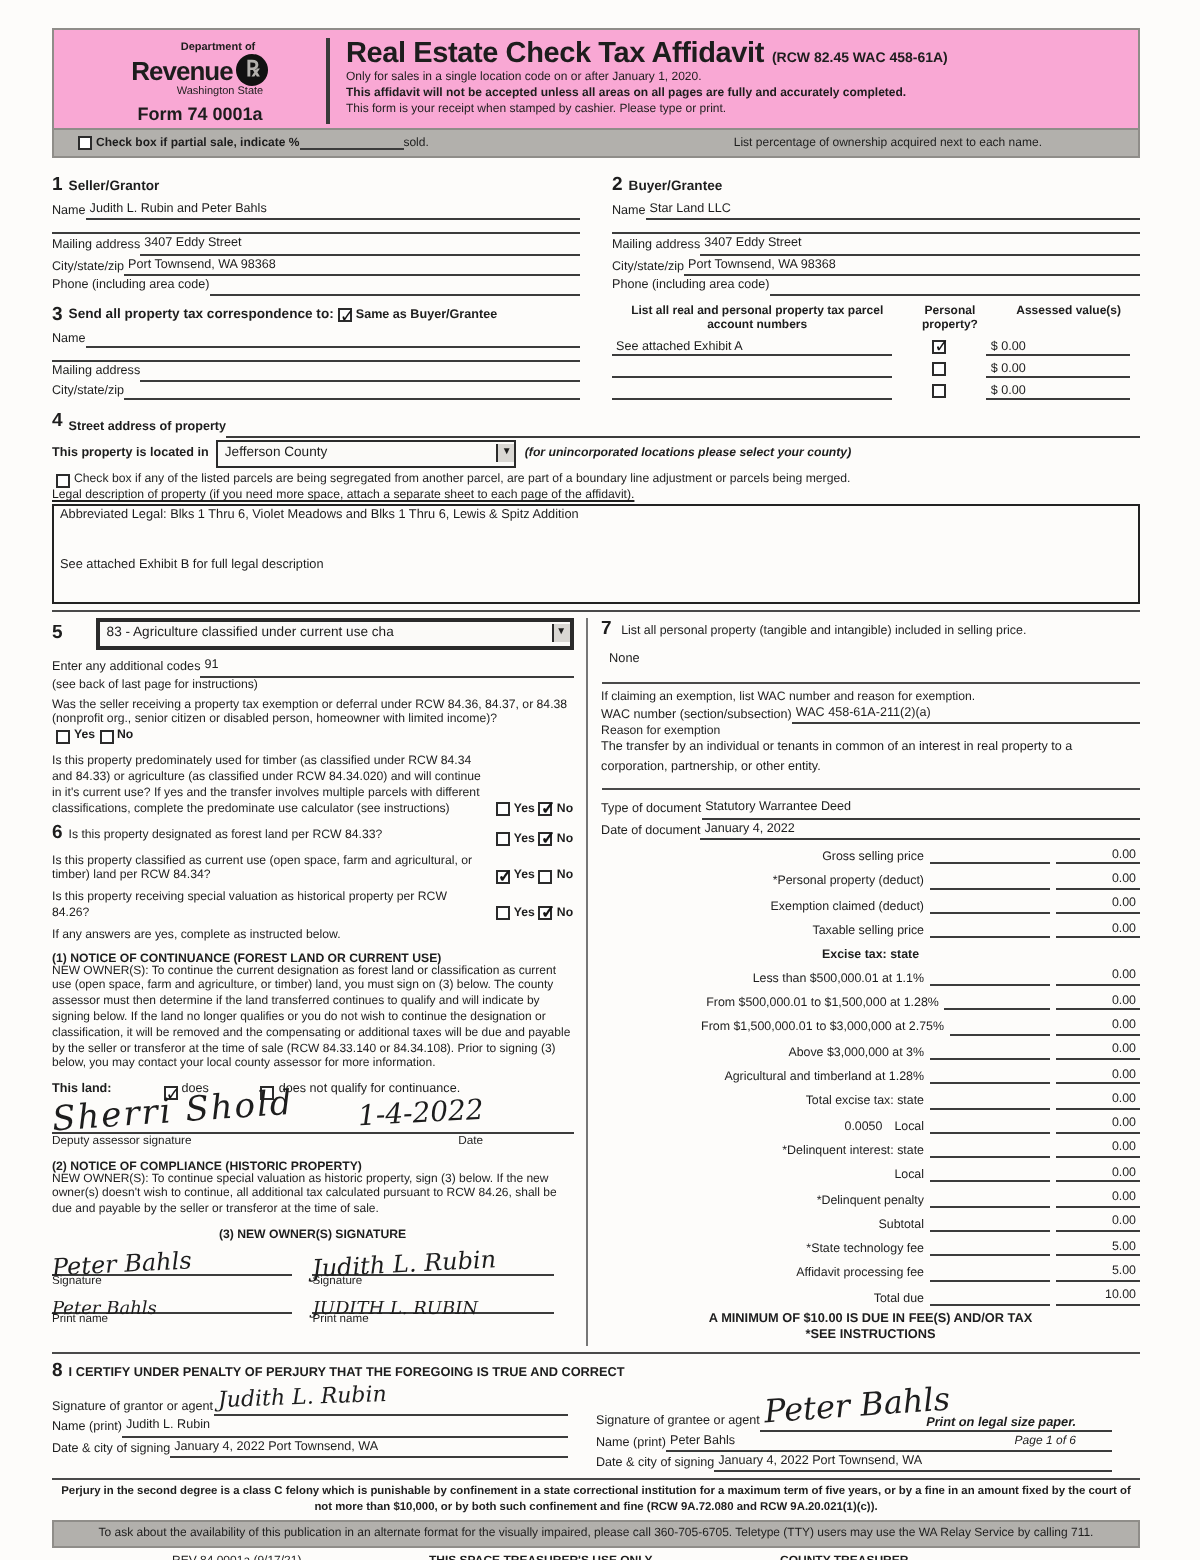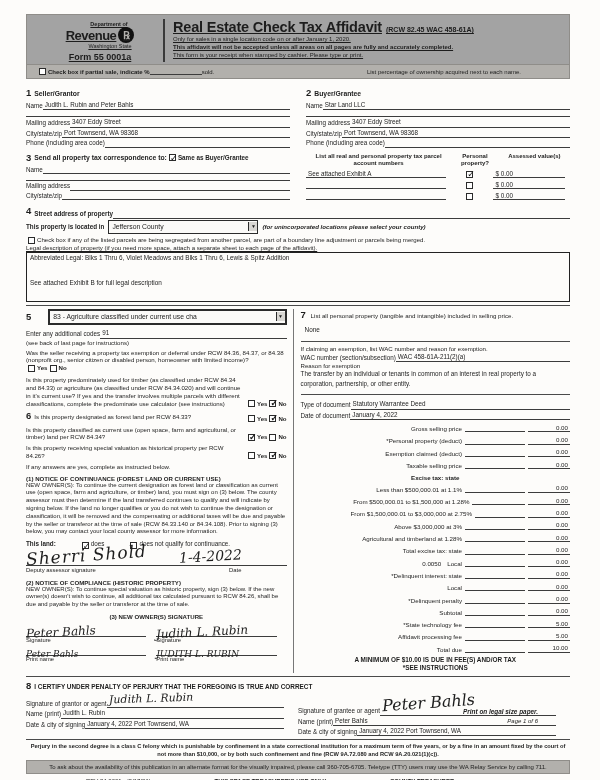--- a/index.html
+++ b/index.html
@@ -2,21 +2,21 @@
 <html><head>
 <meta charset="utf-8">
 <style>
   * { margin:0; padding:0; box-sizing:border-box; }
   html,body { width:600px; height:780px; background:#ffffff; font-family:"Liberation Sans", sans-serif; color:#1d1d1d; }
   .page { width:600px; height:780px; overflow:hidden; background:#fdfcfa; padding:14px 30px 0 26px; position:relative; }
   .b { font-weight:bold; }
   .i { font-style:italic; }
 
   
-  .hdr { background:#a3a3a3; border:1px solid #8f8d89; padding:4px 6px 2px 6px; display:flex;text-decoration:underline; }
+  .hdr { background:#f9a8d4; border:1px solid #8f8d89; padding:4px 6px 2px 6px; display:flex; }
   .hdr-left { width:132px; padding:2px 4px 0 8px; border-right:2px solid #3a3a3a; display:flex; flex-direction:column; align-items:center; }
   .dept-small { font-size:5.5px; font-weight:bold; margin-left:18px; }
   .revenue-row { display:flex; align-items:center; }
   .revenue { font-size:13px; font-weight:bold; letter-spacing:-0.5px; }
   .logo { width:16px; height:16px; border-radius:50%; background:#111; color:#b2b0ac; font-size:11px; font-weight:bold; text-align:center; line-height:16px; margin-left:2px; }
   .wa-state { font-size:5.5px; margin-left:20px; }
   .form-no { font-size:9px; font-weight:bold; margin-top:3px; }
   .hdr-right { flex:1; padding:0 4px 0 8px; }
   .hdr-title-row { display:flex; align-items:baseline; }
   .hdr-title { font-size:14.5px; font-weight:bold; letter-spacing:-0.2px; }
@@ -97,21 +97,21 @@
 <div class="page">
 
   <div class="hdr">
     <div class="hdr-left">
       <div class="dept-small">Department of</div>
       <div class="revenue-row">
         <span class="revenue">Revenue</span>
         <span class="logo">℞</span>
       </div>
       <div class="wa-state">Washington State</div>
-      <div class="form-no">Form 55 0001a</div>
+      <div class="form-no">Form 74 0001a</div>
     </div>
     <div class="hdr-right">
       <div class="hdr-title-row">
         <span class="hdr-title">Real Estate Check Tax Affidavit</span>
         <span class="hdr-title-suffix">(RCW 82.45 WAC 458-61A)</span>
       </div>
       <div class="hdr-sub">Only for sales in a single location code on or after January 1, 2020.</div>
       <div class="hdr-sub b">This affidavit will not be accepted unless all areas on all pages are fully and accurately completed.</div>
       <div class="hdr-sub">This form is your receipt when stamped by cashier. Please type or print.</div>
     </div>

